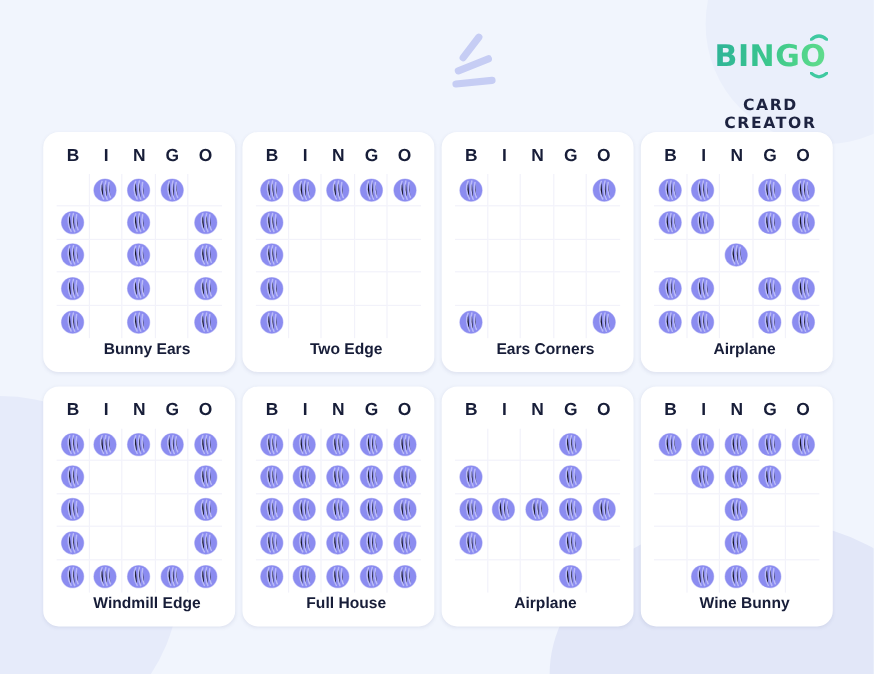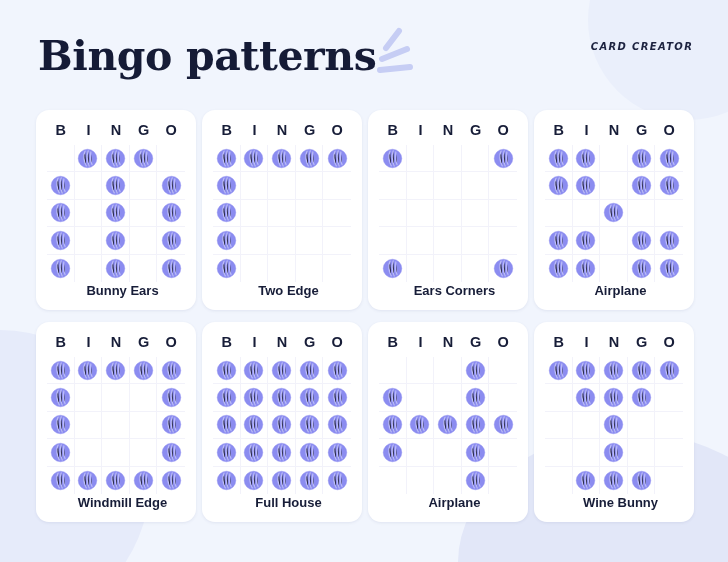--- a/index.html
+++ b/index.html
@@ -50,25 +50,24 @@
     background:linear-gradient(100deg,#2fb398 0%,#37c38f 40%,#4ed38a 75%,#63dd8d 100%);
     -webkit-background-clip:text; background-clip:text;
     -webkit-text-fill-color:transparent; color:#3ec48f;
   }
   #logo-accent-top, #logo-accent-bottom {
     position:absolute; right:-1px; width:15px; height:7px;
   }
   #logo-accent-top { top:-7px; }
   #logo-accent-bottom { bottom:-8px; }
   #logo-sub {
-    margin-top:7px;
+    margin-top:21px;
     font-family:"DejaVu Sans", sans-serif;
-    font-weight:700; font-size:10px; letter-spacing:1.35px;
+    font-weight:700; font-size:13px; letter-spacing:1.35px;
     color:#1d2340;
-    font-style:italic;
   }
 
   
   #cards {
     position:absolute; left:36px; top:110px;
     display:grid;
     grid-template-columns:repeat(4,160px);
     grid-template-rows:repeat(2,200px);
     column-gap:6px; row-gap:12px;
   }
@@ -112,31 +111,39 @@
 </head>
 <body>
 
 <div id="bg-decor">
   <div class="blob-topright"></div>
   <div class="blob-left"></div>
   <div class="blob-right"></div>
 </div>
 
 <div id="header">
-  <div id="page-title">Bingo patterns</div>
   <svg id="sparkle" viewBox="0 0 52 52">
     <g stroke="#c6cdf4" stroke-width="6" stroke-linecap="round">
       <line x1="20" y1="24" x2="33" y2="7"></line>
       <line x1="16" y1="35" x2="41" y2="25"></line>
       <line x1="14" y1="46" x2="44" y2="43"></line>
     </g>
   </svg>
 </div>
 
 <div id="logo">
+  <div id="logo-wordmark">
+    <span>BINGO</span>
+    <svg id="logo-accent-top" viewBox="0 0 15 7">
+      <path d="M1 6 Q7.5 0 14 6" stroke="#3fc9a0" stroke-width="2.6" fill="none" stroke-linecap="round"></path>
+    </svg>
+    <svg id="logo-accent-bottom" viewBox="0 0 15 7">
+      <path d="M1 1 Q7.5 7 14 1" stroke="#3fc9a0" stroke-width="2.6" fill="none" stroke-linecap="round"></path>
+    </svg>
+  </div>
   <div id="logo-sub">CARD CREATOR</div>
 </div>
 
 <div id="cards">
     <div class="pattern-card">
       <div class="bingo-header">
         <span>B</span>
         <span>I</span>
         <span>N</span>
         <span>G</span>

